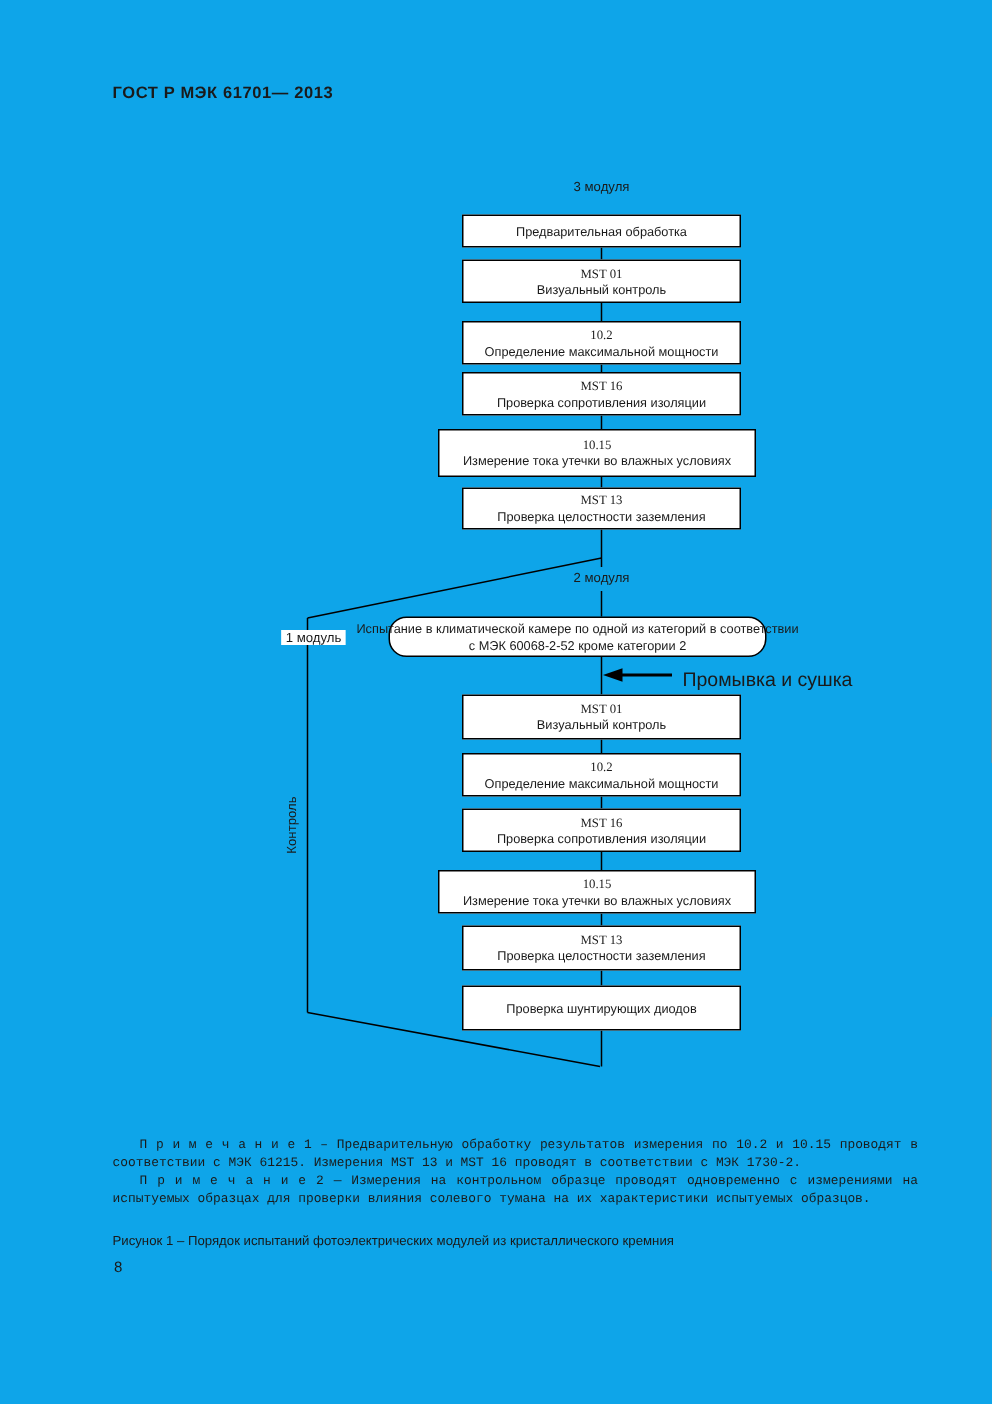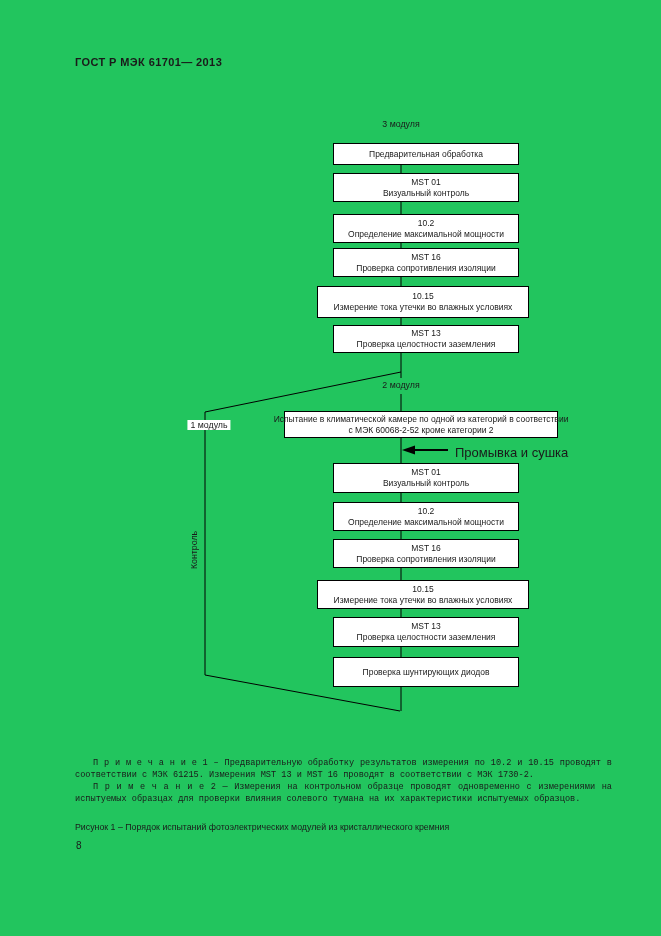--- a/index.html
+++ b/index.html
@@ -1,19 +1,19 @@
 <!DOCTYPE html>
 <html><head>
 <meta charset="utf-8">
 <style>
   html,body{margin:0;padding:0;background:#888;}
   .page{
     position:relative;
     width:661px;height:936px;
-    background:#22c55e;
+    background:#0ea5e9;
     font-family:"Liberation Sans","DejaVu Sans",sans-serif;
     color:#111;
     overflow:hidden;
   }
   .header-title{
     position:absolute;left:75px;top:56px;
     font-size:11px;font-weight:bold;letter-spacing:.4px;
     color:#1a1a1a;
   }
   .flow-label{
@@ -23,23 +23,23 @@
   }
   .center-lab{transform:translateX(-50%);}
   .box{
     position:absolute;
     box-sizing:border-box;
     border:1px solid #000;
     background:#fff;
     display:flex;flex-direction:column;
     align-items:center;justify-content:center;
     text-align:center;
-    font-size:8.5px;line-height:1.28;color:#1a1a1a;margin-left:25px;
+    font-size:8.5px;line-height:1.28;color:#1a1a1a;
   }
-  .box .code{white-space:nowrap;}
+  .box .code{white-space:nowrap;font-family:Liberation Serif, serif;}
   .box .title{white-space:nowrap;}
   .lines{
     position:absolute;left:0;top:0;width:661px;height:936px;
     pointer-events:none;
   }
   .vlabel{
     position:absolute;
     font-size:8.8px;color:#1a1a1a;
     transform:rotate(-90deg);
     transform-origin:center center;
@@ -119,21 +119,21 @@
   </div>
   <div class="box" style="left:292px;top:286px;width:212px;height:32px;">
     <div class="code">10.15</div>
     <div class="title">Измерение тока утечки во влажных условиях</div>
   </div>
   <div class="box" style="left:308px;top:325px;width:186px;height:28px;">
     <div class="code">MST 13</div>
     <div class="title">Проверка целостности заземления</div>
   </div>
 
-  <div class="box" style="left:259px;top:411px;width:274px;height:27px;">
+  <div class="box" style="left:259px;top:411px;width:252px;height:27px;border-radius:12px;">
     <div class="title">Испытание в климатической камере по одной из категорий в соответствии</div>
     <div class="title">с МЭК 60068-2-52 кроме категории 2</div>
   </div>
 
   <div class="box" style="left:308px;top:463px;width:186px;height:30px;">
     <div class="code">MST 01</div>
     <div class="title">Визуальный контроль</div>
   </div>
   <div class="box" style="left:308px;top:502px;width:186px;height:29px;">
     <div class="code">10.2</div>

